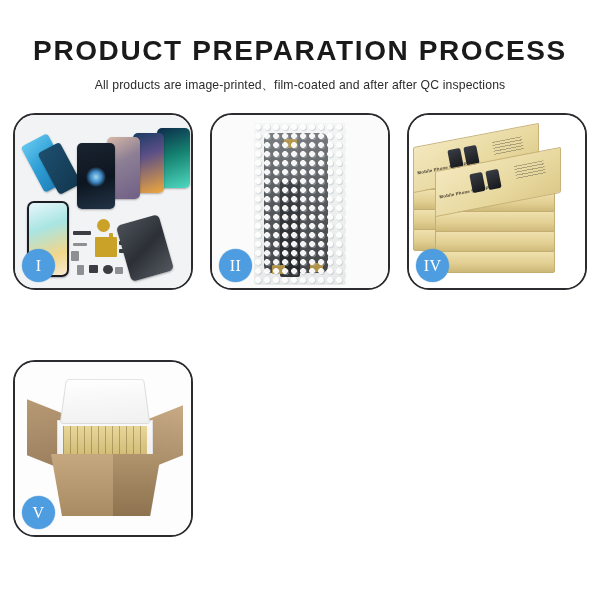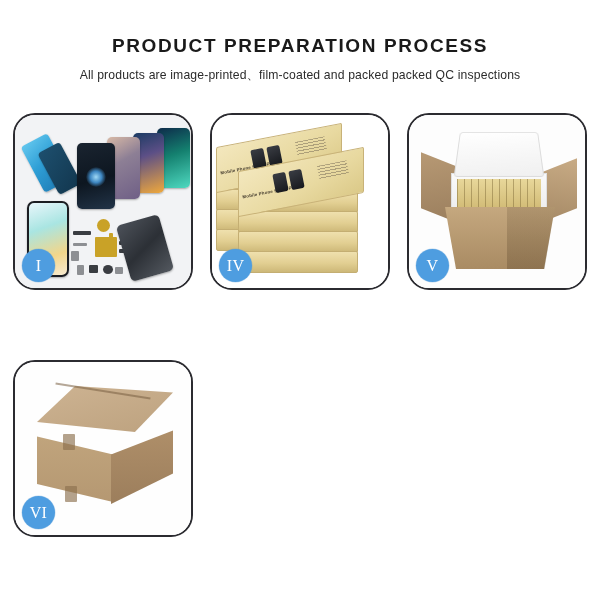--- a/index.html
+++ b/index.html
@@ -23,21 +23,21 @@
   
   .header {
     position: absolute;
     top: 0; left: 0;
     width: 600px;
     text-align: center;
     padding-top: 36px;
   }
   .main-title {
     font-family: "Liberation Sans", sans-serif;
-    font-size: 19px;
+    font-size: 28px;
     font-weight: 700;
     letter-spacing: 1.6px;
     color: #1a1a1a;
     line-height: 1.1;
     white-space: nowrap;
   }
   .sub-title {
     margin-top: 10px;
     font-family: "Liberation Sans", sans-serif;
     font-size: 12.2px;
@@ -406,21 +406,21 @@
     border-radius: 1px;
   }
 </style>
 </head>
 <body>
 
 <div class="page">
 
   <div class="header">
     <div class="main-title">PRODUCT PREPARATION PROCESS</div>
-    <div class="sub-title">All products are image-printed、film-coated and packed packed QC inspections</div>
+    <div class="sub-title">All products are image-printed、film-coated and after after QC inspections</div>
   </div>
 
   <div class="grid">
 
     <div class="panel">
       <div class="panel-photo">
         <div class="p1-bg"></div>
         <div class="p1-phone ph-a"></div>
         <div class="p1-phone ph-a2"></div>
         <div class="p1-phone ph-e"></div>
@@ -440,20 +440,34 @@
         <div class="p1-part p1-dark" style="left:104px;top:134px;width:12px;height:4px;"></div>
         <div class="p1-part" style="left:62px;top:150px;width:7px;height:10px;"></div>
         <div class="p1-part p1-dark" style="left:74px;top:150px;width:9px;height:8px;"></div>
         <div class="p1-part p1-dark" style="left:88px;top:150px;width:10px;height:9px;border-radius:50%;"></div>
         <div class="p1-part" style="left:100px;top:152px;width:8px;height:7px;"></div>
         <div class="p1-part p1-gold" style="left:94px;top:118px;width:4px;height:16px;"></div>
       </div>
       <div class="badge">I</div>
     </div>
 
+    <div class="panel">
+      <div class="panel-photo">
+        <div class="p2-bg"></div>
+        <div class="p2-wrap">
+          <div class="p2-screen"></div>
+          <div class="p2-flex"></div>
+          <div class="p2-conn" style="left:30px;top:16px;"></div>
+          <div class="p2-conn" style="left:18px;top:142px;"></div>
+          <div class="p2-conn" style="left:56px;top:140px;"></div>
+          <div class="p2-bubbles"></div>
+        </div>
+      </div>
+      <div class="badge">II</div>
+    </div>
 
 
     <div class="panel">
       <div class="panel-photo">
         <div class="p4-bg"></div>
 
         <div class="p4-box" style="left:4px;top:54px;width:74px;"></div>
         <div class="p4-box" style="left:4px;top:74px;width:74px;"></div>
         <div class="p4-box" style="left:4px;top:94px;width:74px;"></div>
         <div class="p4-box" style="left:4px;top:114px;width:74px;"></div>
@@ -485,27 +499,15 @@
         <div class="p5-flap-r"></div>
         <div class="p5-foamlid"></div>
         <div class="p5-foamwall"></div>
         <div class="p5-content"></div>
         <div class="p5-body"></div>
         <div class="p5-body-shade"></div>
       </div>
       <div class="badge">V</div>
     </div>
 
-    <div class="panel">
-      <div class="panel-photo">
-        <div class="p6-bg"></div>
-        <div class="p6-top"></div>
-        <div class="p6-front"></div>
-        <div class="p6-side"></div>
-        <div class="p6-seam"></div>
-        <div class="p6-tape" style="left:48px;top:72px;"></div>
-        <div class="p6-tape" style="left:50px;top:124px;"></div>
-      </div>
-      <div class="badge">VI</div>
-    </div>
 
   </div>
 </div>
 
 </body></html>

